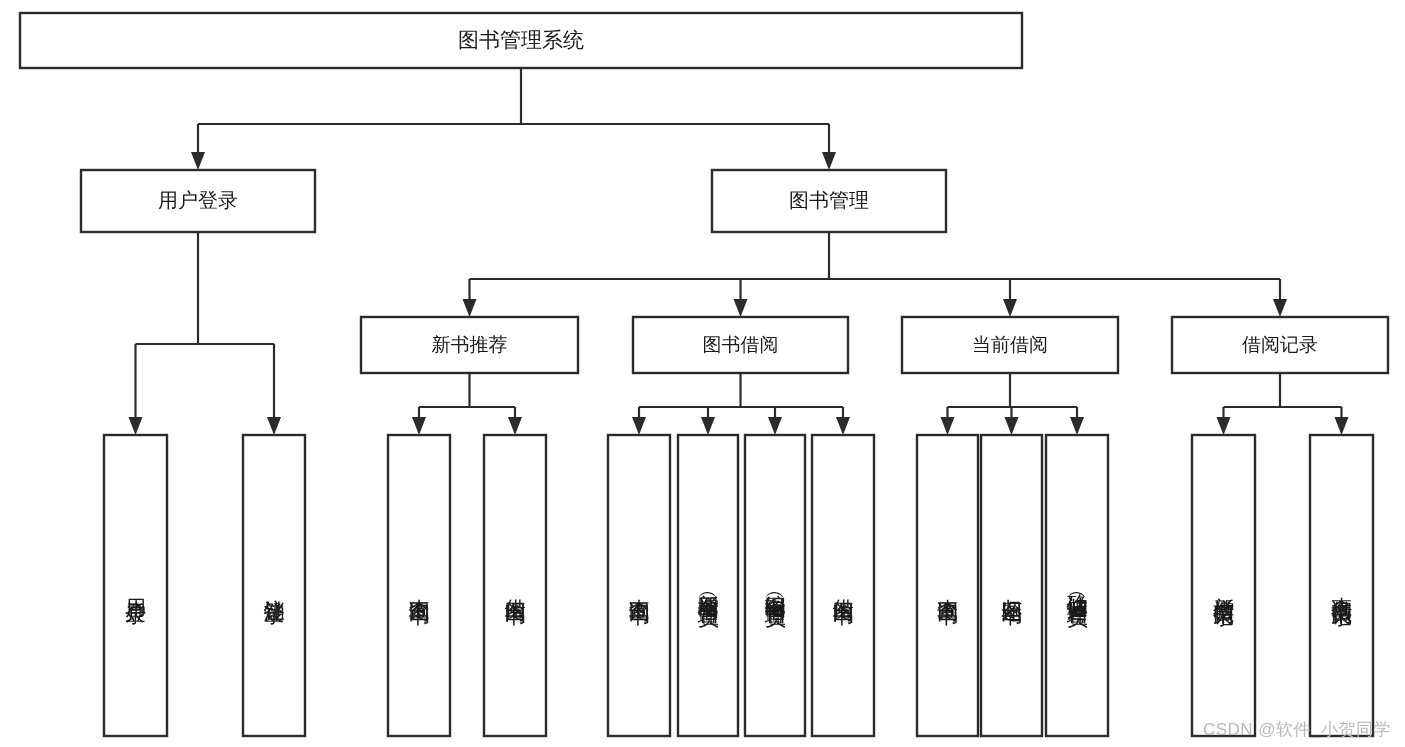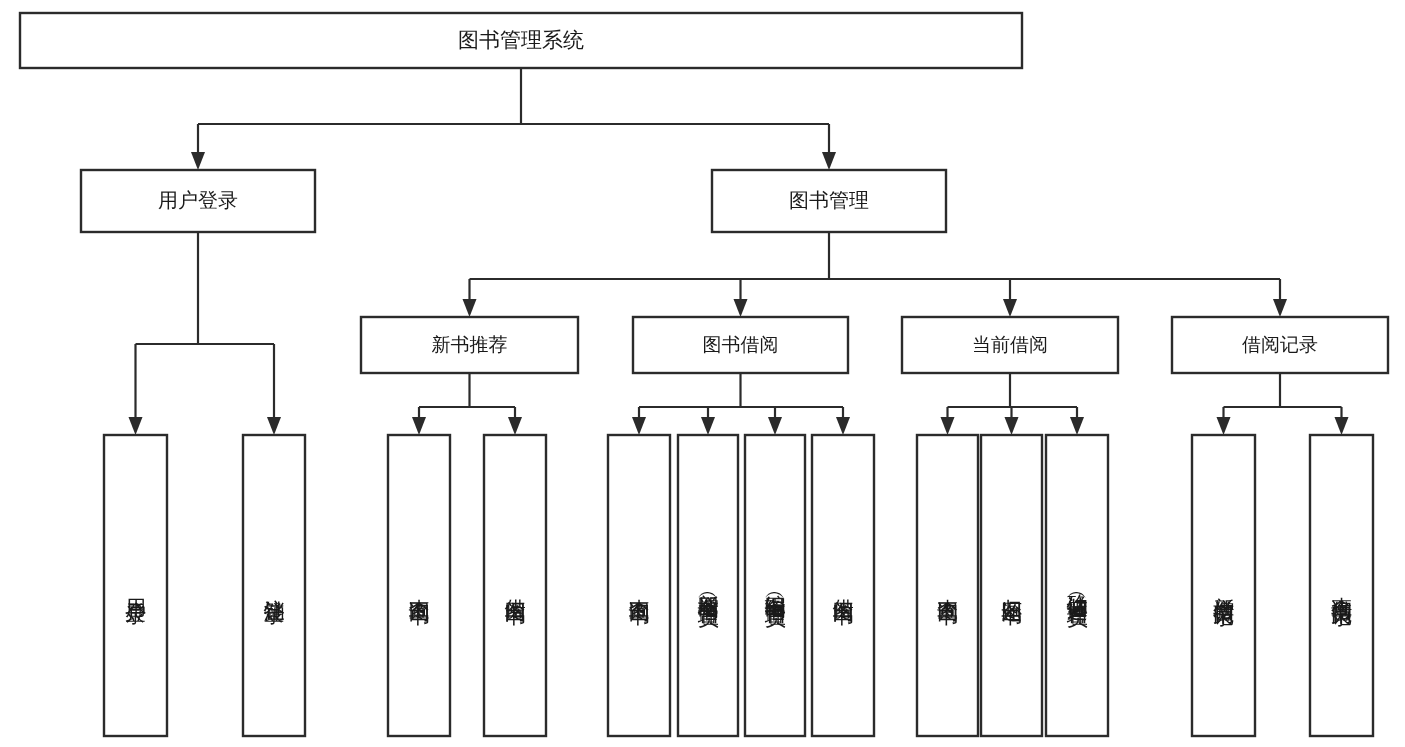--- a/index.html
+++ b/index.html
@@ -212,13 +212,14 @@
       <div class="leaf-label" style="left: 608px; top: 443px; width: 62px; height: 285px; display: flex; align-items: center; justify-content: center;">查询图书</div>
       <div class="leaf-label" style="left: 678px; top: 443px; width: 60px; height: 285px; display: flex; align-items: center; justify-content: center;">新增图书（管理员）</div>
       <div class="leaf-label" style="left: 745px; top: 443px; width: 60px; height: 285px; display: flex; align-items: center; justify-content: center;">编辑图书（管理员）</div>
       <div class="leaf-label" style="left: 812px; top: 443px; width: 62px; height: 285px; display: flex; align-items: center; justify-content: center;">借阅图书</div>
       <div class="leaf-label" style="left: 917px; top: 443px; width: 61px; height: 285px; display: flex; align-items: center; justify-content: center;">查询图书</div>
       <div class="leaf-label" style="left: 981px; top: 443px; width: 61px; height: 285px; display: flex; align-items: center; justify-content: center;">归还图书</div>
       <div class="leaf-label" style="left: 1046px; top: 443px; width: 62px; height: 285px; display: flex; align-items: center; justify-content: center;">确认归还（管理员）</div>
       <div class="leaf-label" style="left: 1192px; top: 443px; width: 63px; height: 285px; display: flex; align-items: center; justify-content: center;">新增借阅记录</div>
       <div class="leaf-label" style="left: 1310px; top: 443px; width: 63px; height: 285px; display: flex; align-items: center; justify-content: center;">查询借阅记录</div>
     </div>
+  <div class="watermark">CSDN @软件_小贺同学</div>
 </div>
 
 </body></html>

